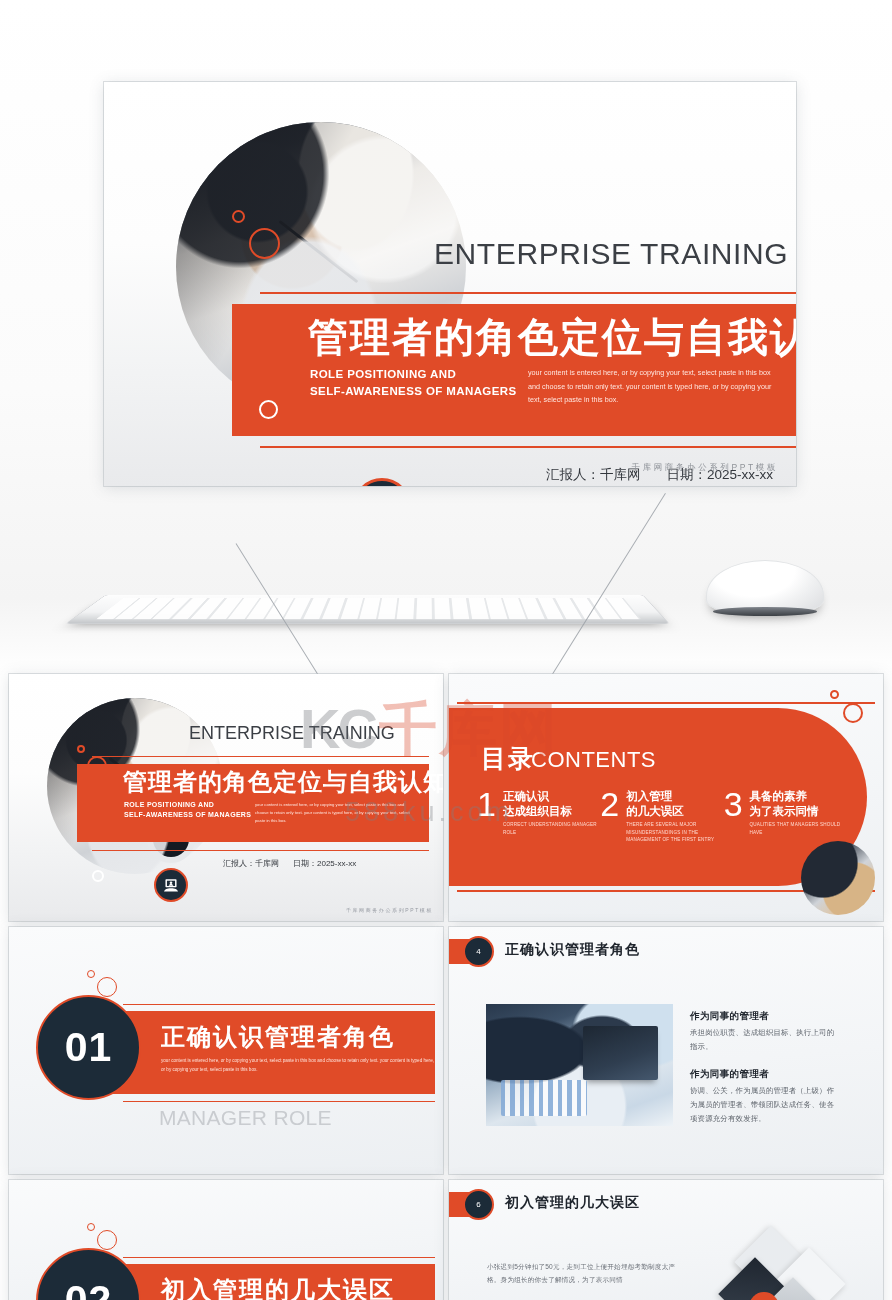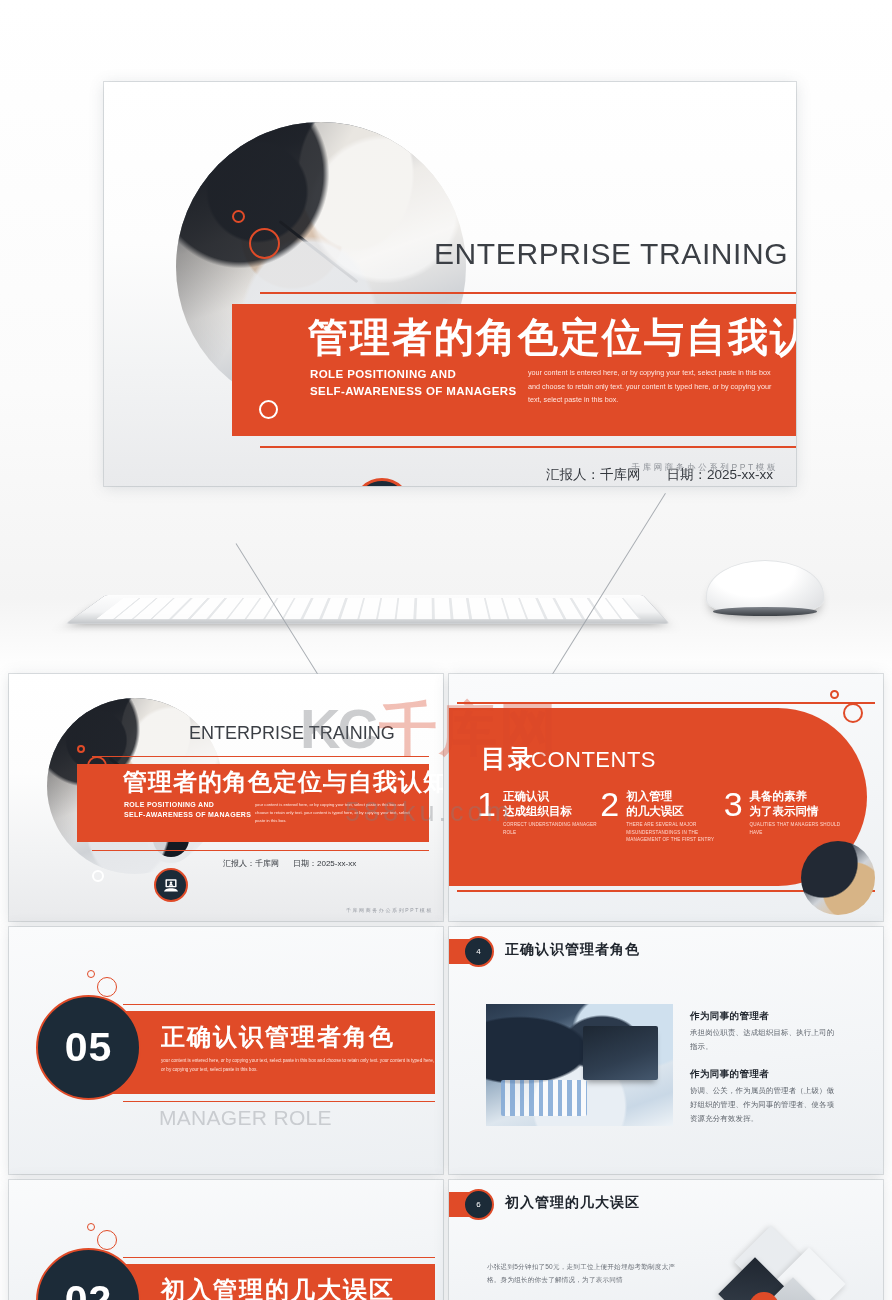--- a/index.html
+++ b/index.html
@@ -437,21 +437,21 @@
     <div class="c-photo"></div>
   </div>
 
   <div class="slide" id="t3">
     <div class="d-ring-a"></div>
     <div class="d-ring-b"></div>
     <div class="d-rule-top"></div>
     <div class="d-band"></div>
     <div class="d-rule-bot"></div>
 
-    <div class="d-circle">05</div>
+    <div class="d-circle">01</div>
     <div class="d-cn">正确认识管理者角色</div>
     <div class="d-para">your content is entered here, or by copying your text, select paste in this box and choose to retain only text. your content is typed here, or by copying your text, select paste in this box.</div>
     <div class="d-big">
       <div>MANAGER ROLE</div>
     </div>
   </div>
 
   <div class="slide" id="t4">
     <div class="p-tab"></div>
     <div class="p-dot">4</div>
@@ -460,21 +460,21 @@
     <div class="p-photo">
       <div class="laptop"></div>
       <div class="chart"></div>
     </div>
 
     <div class="p-col">
       <div class="p-h">作为同事的管理者</div>
       <div class="p-b">承担岗位职责、达成组织目标、执行上司的指示。</div>
       <div class="p-gap"></div>
       <div class="p-h">作为同事的管理者</div>
-      <div class="p-b">协调、公关，作为属员的管理者（上级）做好组织的管理、作为同事的管理者、使各项资源充分有效发挥。</div>
+      <div class="p-b">协调、公关，作为属员的管理者（上级）作为属员的管理者、带领团队达成任务、使各项资源充分有效发挥。</div>
     </div>
   </div>
 
   <div class="slide" id="t5">
     <div class="d-ring-a"></div>
     <div class="d-ring-b"></div>
     <div class="d-rule-top"></div>
     <div class="d-band"></div>
     <div class="d-circle">02</div>
     <div class="d-cn">初入管理的几大误区</div>

